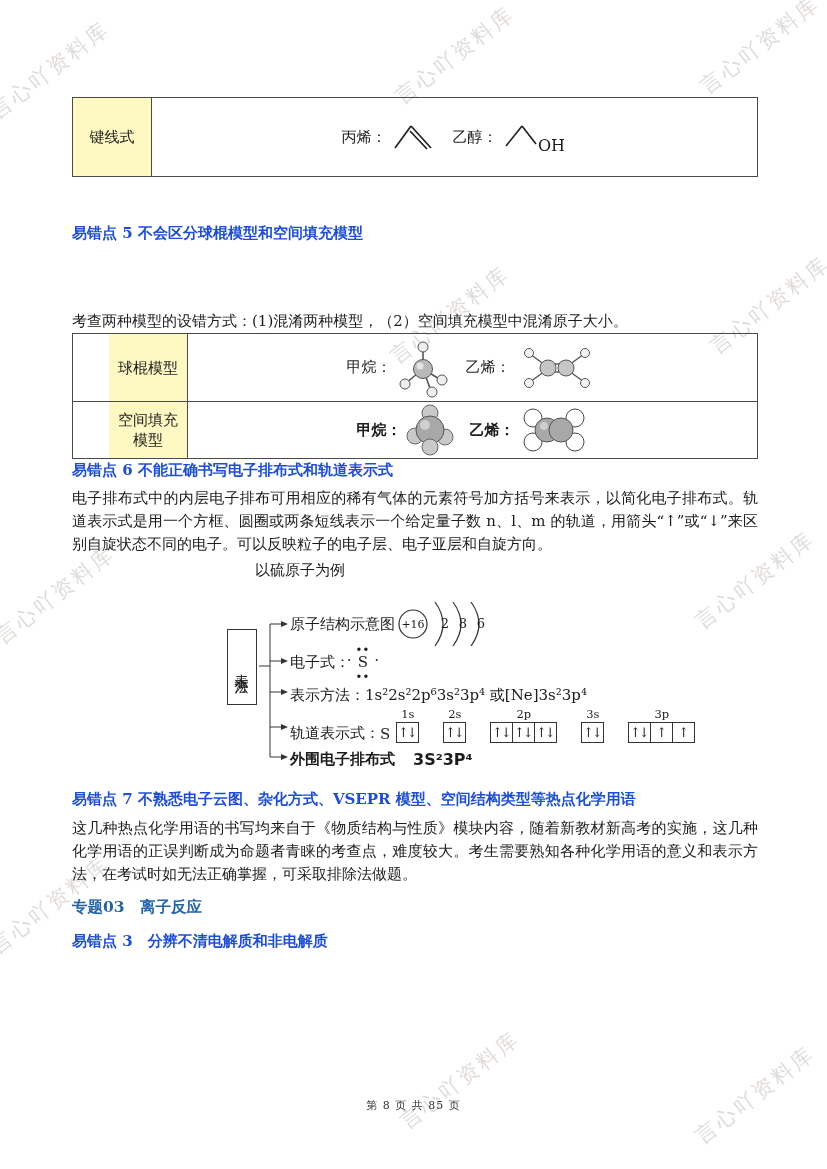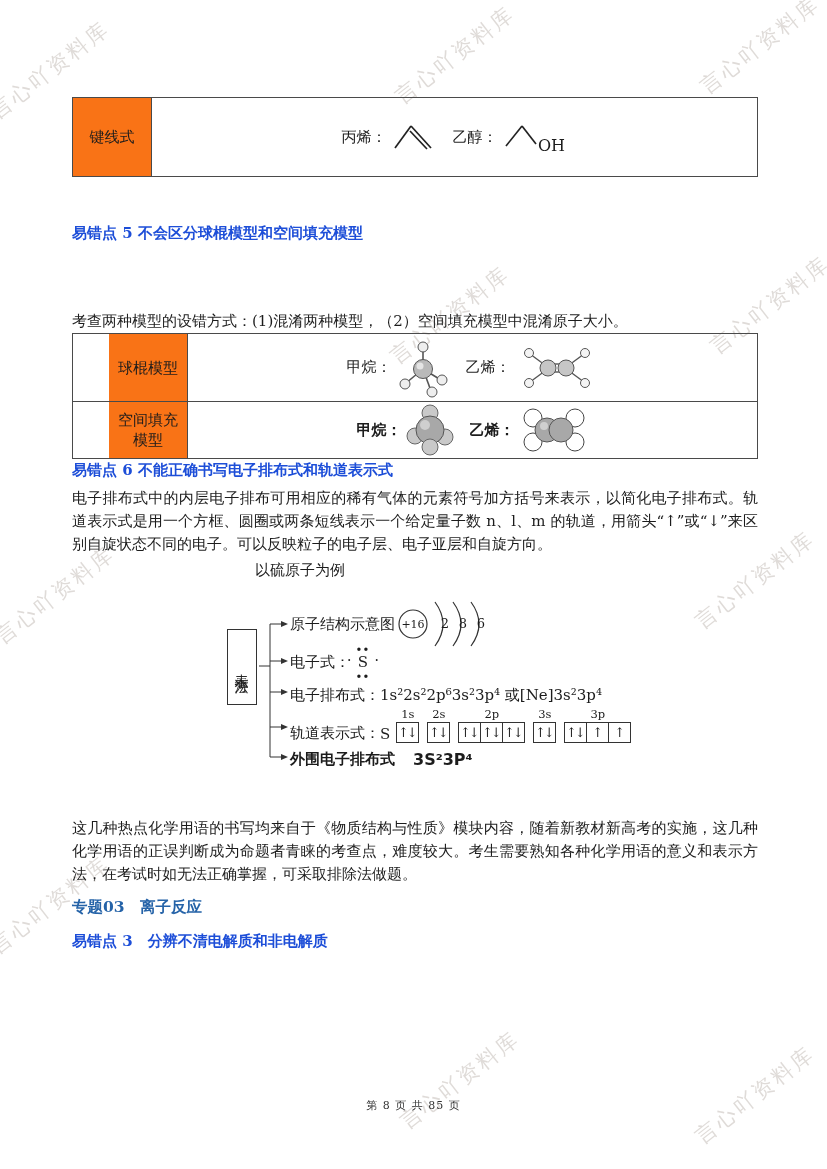--- a/index.html
+++ b/index.html
@@ -9,21 +9,21 @@
   .wm{position:absolute;color:rgba(178,170,162,0.42);font-size:21px;letter-spacing:3px;
       white-space:nowrap;transform:translate(-50%,-50%) rotate(-38deg);
       font-family:"DejaVu Sans","Liberation Sans",sans-serif;pointer-events:none;}
   .content{position:absolute;left:72px;top:0;width:686px;height:1169px;z-index:1;}
   .sec{position:absolute;left:0;width:686px;}
   .para{line-height:23px;text-align:justify;}
   .red-h{color:#1d4ed8;font-weight:bold;line-height:21px;}
   .blue-h{color:#2563a8;font-weight:bold;text-align:left;font-size:15.5px;}
   
   .tbl{display:flex;border:1px solid #4a4a4a;box-sizing:border-box;}
-  .hcell{width:78px;background:#f97316;border-right:1px solid #4a4a4a;display:flex;
+  .hcell{width:78px;background:#fef9c3;border-right:1px solid #4a4a4a;display:flex;
          align-items:center;justify-content:center;text-align:center;white-space:pre-line;line-height:20px;}
   .ccell{flex:1;display:flex;align-items:center;justify-content:center;gap:16px;}
   .chem-item{display:inline-flex;align-items:center;gap:4px;}
   .models{border:1px solid #4a4a4a;box-sizing:border-box;}
   .mrow{display:flex;padding-left:36px;}
   .mrow + .mrow{border-top:1px solid #4a4a4a;}
   .mrow .hcell{border-right:1px solid #4a4a4a;}
   .bold-lbl{font-weight:bold;}
   
   .diagram{position:absolute;left:0;top:585px;width:686px;height:200px;}
@@ -31,21 +31,21 @@
   .method-box{position:absolute;left:155px;top:44px;width:28px;height:74px;border:1px solid #333;
               display:flex;align-items:center;justify-content:center;}
   .method-box span{writing-mode:vertical-rl;text-orientation:upright;font-size:14px;letter-spacing:2px;line-height:14px;}
   .drow{position:absolute;left:218px;display:flex;align-items:center;white-space:nowrap;}
   .elecdot{position:relative;display:inline-block;width:18px;height:22px;text-align:center;margin-left:4px;}
   .elecdot .sym{font-size:15px;line-height:22px;}
   .elecdot .dtop{position:absolute;top:-9px;left:50%;transform:translateX(-50%);font-size:12px;letter-spacing:1px;}
   .elecdot .dbot{position:absolute;bottom:-10px;left:50%;transform:translateX(-50%);font-size:12px;letter-spacing:1px;}
   .elecdot .dleft{position:absolute;left:-7px;top:1px;font-size:14px;}
   .elecdot .dright{position:absolute;right:-7px;top:1px;font-size:14px;}
-  .orb-groups{display:flex;align-items:flex-end;gap:8px;margin-left:6px;}
+  .orb-groups{display:flex;align-items:flex-end;gap:24px;margin-left:6px;}
   .orb-group{display:flex;flex-direction:column;align-items:center;}
   .orb-label{font-size:11.5px;line-height:13px;margin-bottom:1px;}
   .orb-cells{display:flex;}
   .orb-cell{width:19px;height:19px;border:1px solid #333;margin-left:-1px;font-size:13px;
             line-height:19px;text-align:center;letter-spacing:-2px;padding-right:2px;box-sizing:content-box;}
   .orb-cell:first-child{margin-left:0;}
   .outer-val{font-family:"DejaVu Sans","Liberation Sans",sans-serif;font-weight:bold;font-size:16px;margin-left:18px;text-align:center;}
   .footer{position:absolute;left:0;top:1098px;width:827px;text-align:center;font-size:11px;
           letter-spacing:1px;color:#333;z-index:1;}
 </style>
@@ -210,21 +210,21 @@
         <span class="elecdot">
           <span class="dtop">∙∙</span>
           <span class="dleft">·</span>
           <span class="sym">S</span>
           <span class="dright">·</span>
           <span class="dbot">∙∙</span>
         </span>
       </div>
 
       <div class="drow" style="top:98px;height:24px;">
-        <span>电子排布式：</span>
+        <span>表示方法：</span>
         <span>1s²2s²2p⁶3s²3p⁴ 或[Ne]3s²3p⁴</span>
       </div>
 
       <div class="drow" style="top:120px;height:38px;align-items:flex-end;">
         <span>轨道表示式：</span>
         <span>S</span>
         <div class="orb-groups" id="orb-groups">
             <div class="orb-group">
               <div class="orb-label">1s</div>
               <div class="orb-cells">
@@ -261,20 +261,21 @@
             </div>
           </div>
       </div>
 
       <div class="drow" style="top:162px;height:24px;">
         <span style="font-weight:bold;">外围电子排布式</span>
         <span class="outer-val">3S²3P⁴</span>
       </div>
     </div>
 
+    <section class="sec red-h" style="top:789px;">易错点 7 不熟悉电子云图、杂化方式、VSEPR 模型、空间结构类型等热点化学用语</section>
     <section class="sec para" style="top:817px;">这几种热点化学用语的书写均来自于《物质结构与性质》模块内容，随着新教材新高考的实施，这几种化学用语的正误判断成为命题者青睐的考查点，难度较大。考生需要熟知各种化学用语的意义和表示方法，在考试时如无法正确掌握，可采取排除法做题。</section>
 
     <section class="sec blue-h" style="top:897px;">专题03　离子反应</section>
 
     <section class="sec red-h" style="top:931px;">易错点 3　分辨不清电解质和非电解质</section>
   </div>
 
   <div class="footer">第 8 页 共 85 页</div>
 </div>
 

